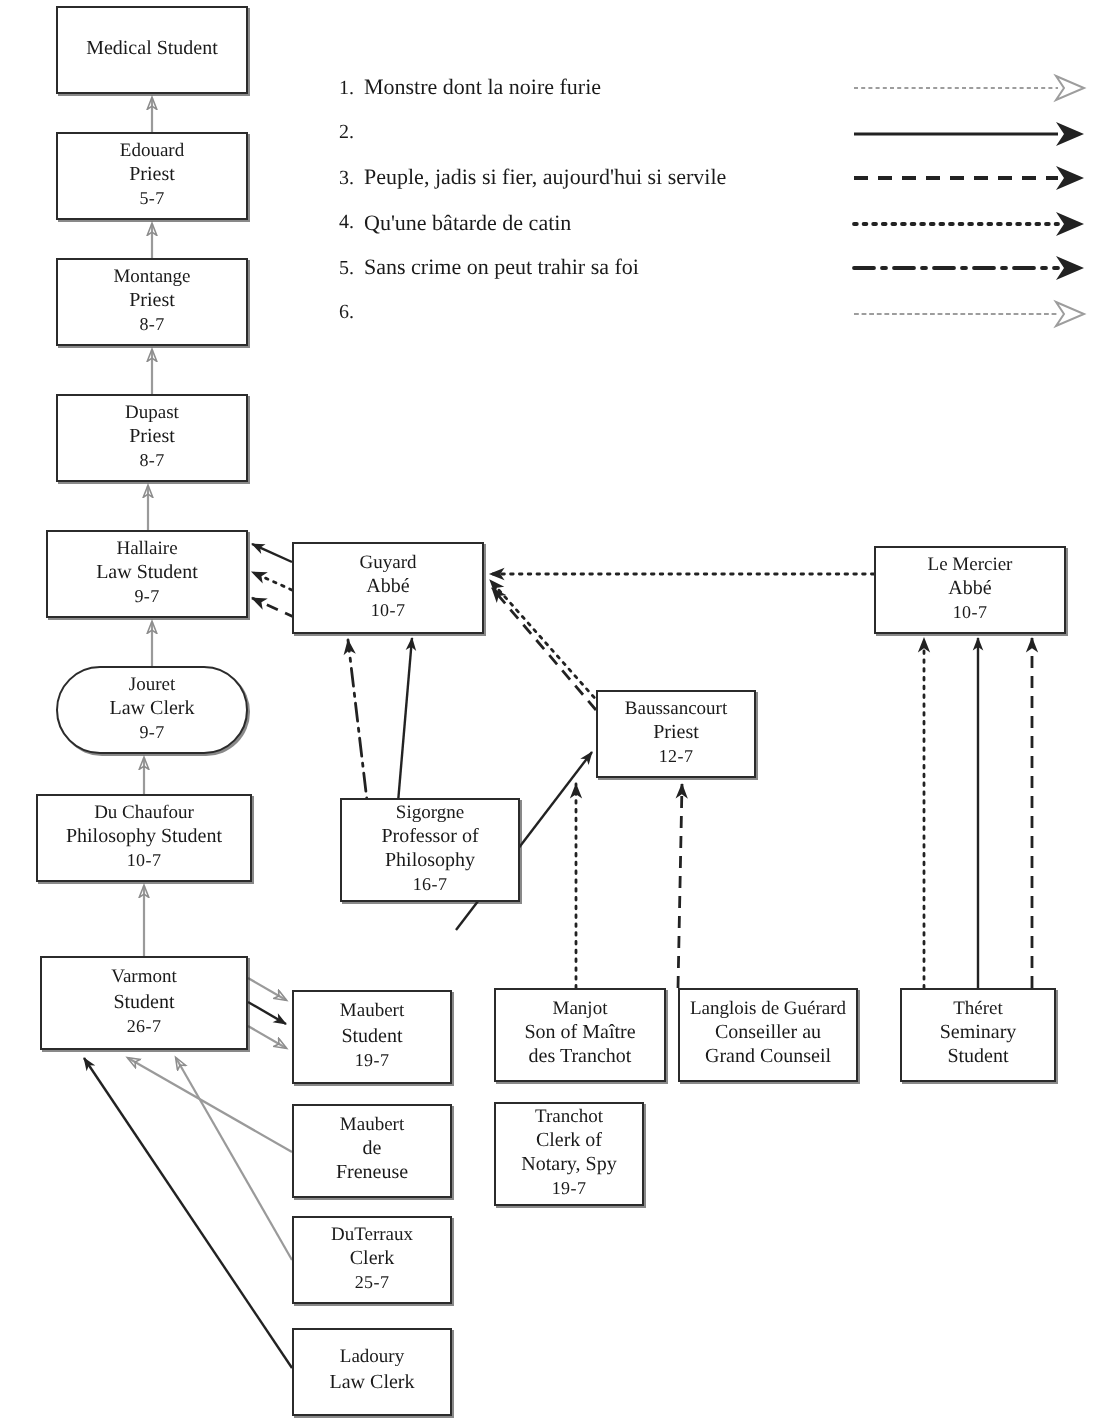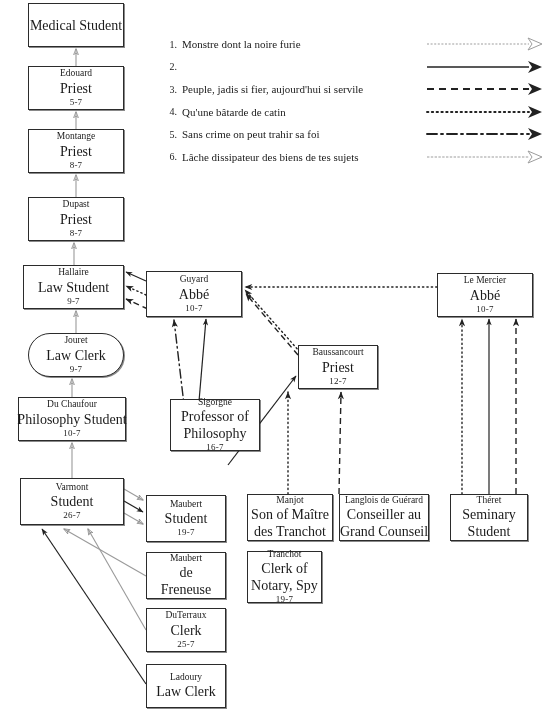--- a/index.html
+++ b/index.html
@@ -23,21 +23,21 @@
     flex-direction:column;
     align-items:center;
     justify-content:center;
     text-align:center;
     line-height:1.22;
     z-index:3;
     box-shadow:1px 1px 0 rgba(40,40,40,.55);
   }
   .node .ln{display:block;white-space:nowrap;}
   .node .ln.nm{font-size:9.5px;}
-  .node .ln.rl{font-size:14px;}
+  .node .ln.rl{font-size:10px;}
   .node .ln.dt{font-size:9px;letter-spacing:.2px;}
 
   
   #legend{
     position:absolute;left:160px;top:33px;width:390px;height:140px;z-index:4;
   }
   .leg-row{
     position:relative;height:22.5px;display:flex;align-items:center;
   }
   .leg-num{
@@ -243,21 +243,20 @@
       <div class="leg-row">
         <span class="leg-num">5.</span>
         <span class="leg-txt">Sans crime on peut trahir sa foi</span>
         <span class="leg-art"><svg width="120" height="22" viewBox="0 0 120 22">
             <path d="M2,11 L104,11" fill="none" stroke="#222" stroke-width="1.9" stroke-dasharray="10 4 2 4" stroke-linecap="round"></path>
             <path d="M103,5 L117,11 L103,17 L107,11 Z" fill="#222"></path>
           </svg></span>
       </div>
       <div class="leg-row">
         <span class="leg-num">6.</span>
-        <span class="leg-txt">Lâche dissipateur des biens de tes sujets</span>
         <span class="leg-art"><svg width="120" height="22" viewBox="0 0 120 22">
             <path d="M2,11 L104,11" fill="none" stroke="#9d9d9d" stroke-width="1.1" stroke-dasharray="2.4 1.4"></path>
             <path d="M103,5 L117,11 L103,17 L107,11 Z" fill="none" stroke="#9d9d9d" stroke-width="1"></path>
           </svg></span>
       </div>
     </div>
 
 </div>
 
 </body></html>

